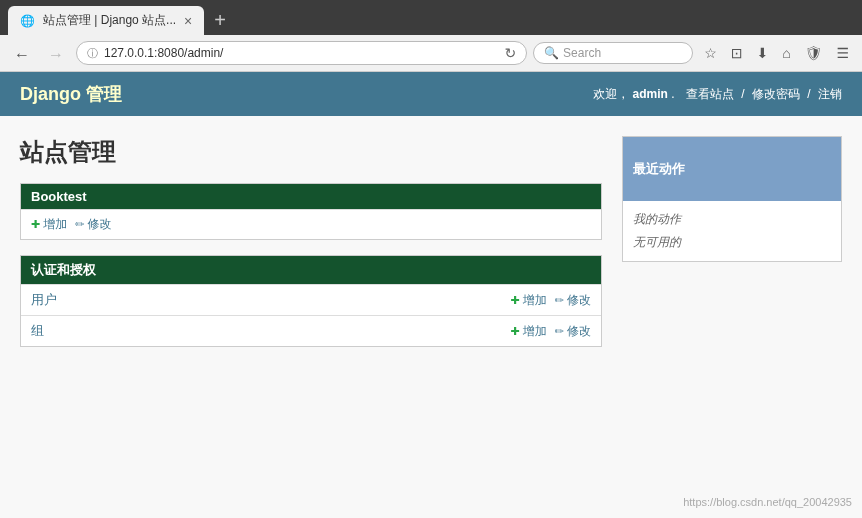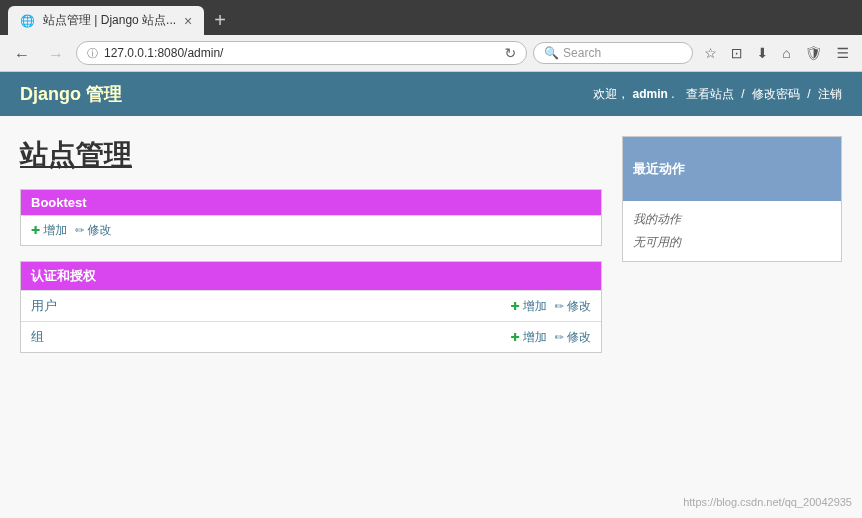--- a/index.html
+++ b/index.html
@@ -30,24 +30,24 @@
     .admin-title { color: #ffc; font-size: 18px; font-weight: bold; text-align: right; }
     .admin-user-info { color: #fff; font-size: 12px; }
     .admin-user-info a, .admin-user-info span { color: #fff; text-decoration: none; }
     .admin-user-info .username { font-weight: bold; color: #fff; margin-top: 44px; }
     .admin-user-info .sep { margin: 0 4px; color: #ccc; }
 
     .admin-content { padding: 20px; display: flex; gap: 20px; }
     .admin-main { flex: 1; }
     .admin-sidebar { width: 220px; }
 
-    .page-title { font-size: 28px; color: #333; margin-bottom: 15px; text-decoration: underline; }
+    .page-title { font-size: 24px; color: #333; margin-bottom: 15px; }
 
     .app-section { margin-bottom: 15px; border: 1px solid #ccc; }
-    .app-header { background: #d946ef; color: white; padding: 5px 10px; font-weight: bold; font-size: 13px; }
+    .app-header { background: #14532d; color: white; padding: 5px 10px; font-weight: bold; font-size: 13px; }
     .model-row { display: flex; align-items: center; padding: 6px 10px; border-top: 1px solid #ddd; background: white; }
     .model-row:first-of-type { border-top: none; }
     .model-name { flex: 1; color: #417690; text-decoration: none; font-size: 13px; }
     .model-actions { display: flex; gap: 8px; }
     .action-link { display: flex; align-items: center; gap: 3px; color: #417690; text-decoration: none; font-size: 12px; }
     .action-link .icon { font-size: 11px; }
     .add-icon { color: #28a745; }
     .change-icon { color: #417690; }
 
     

